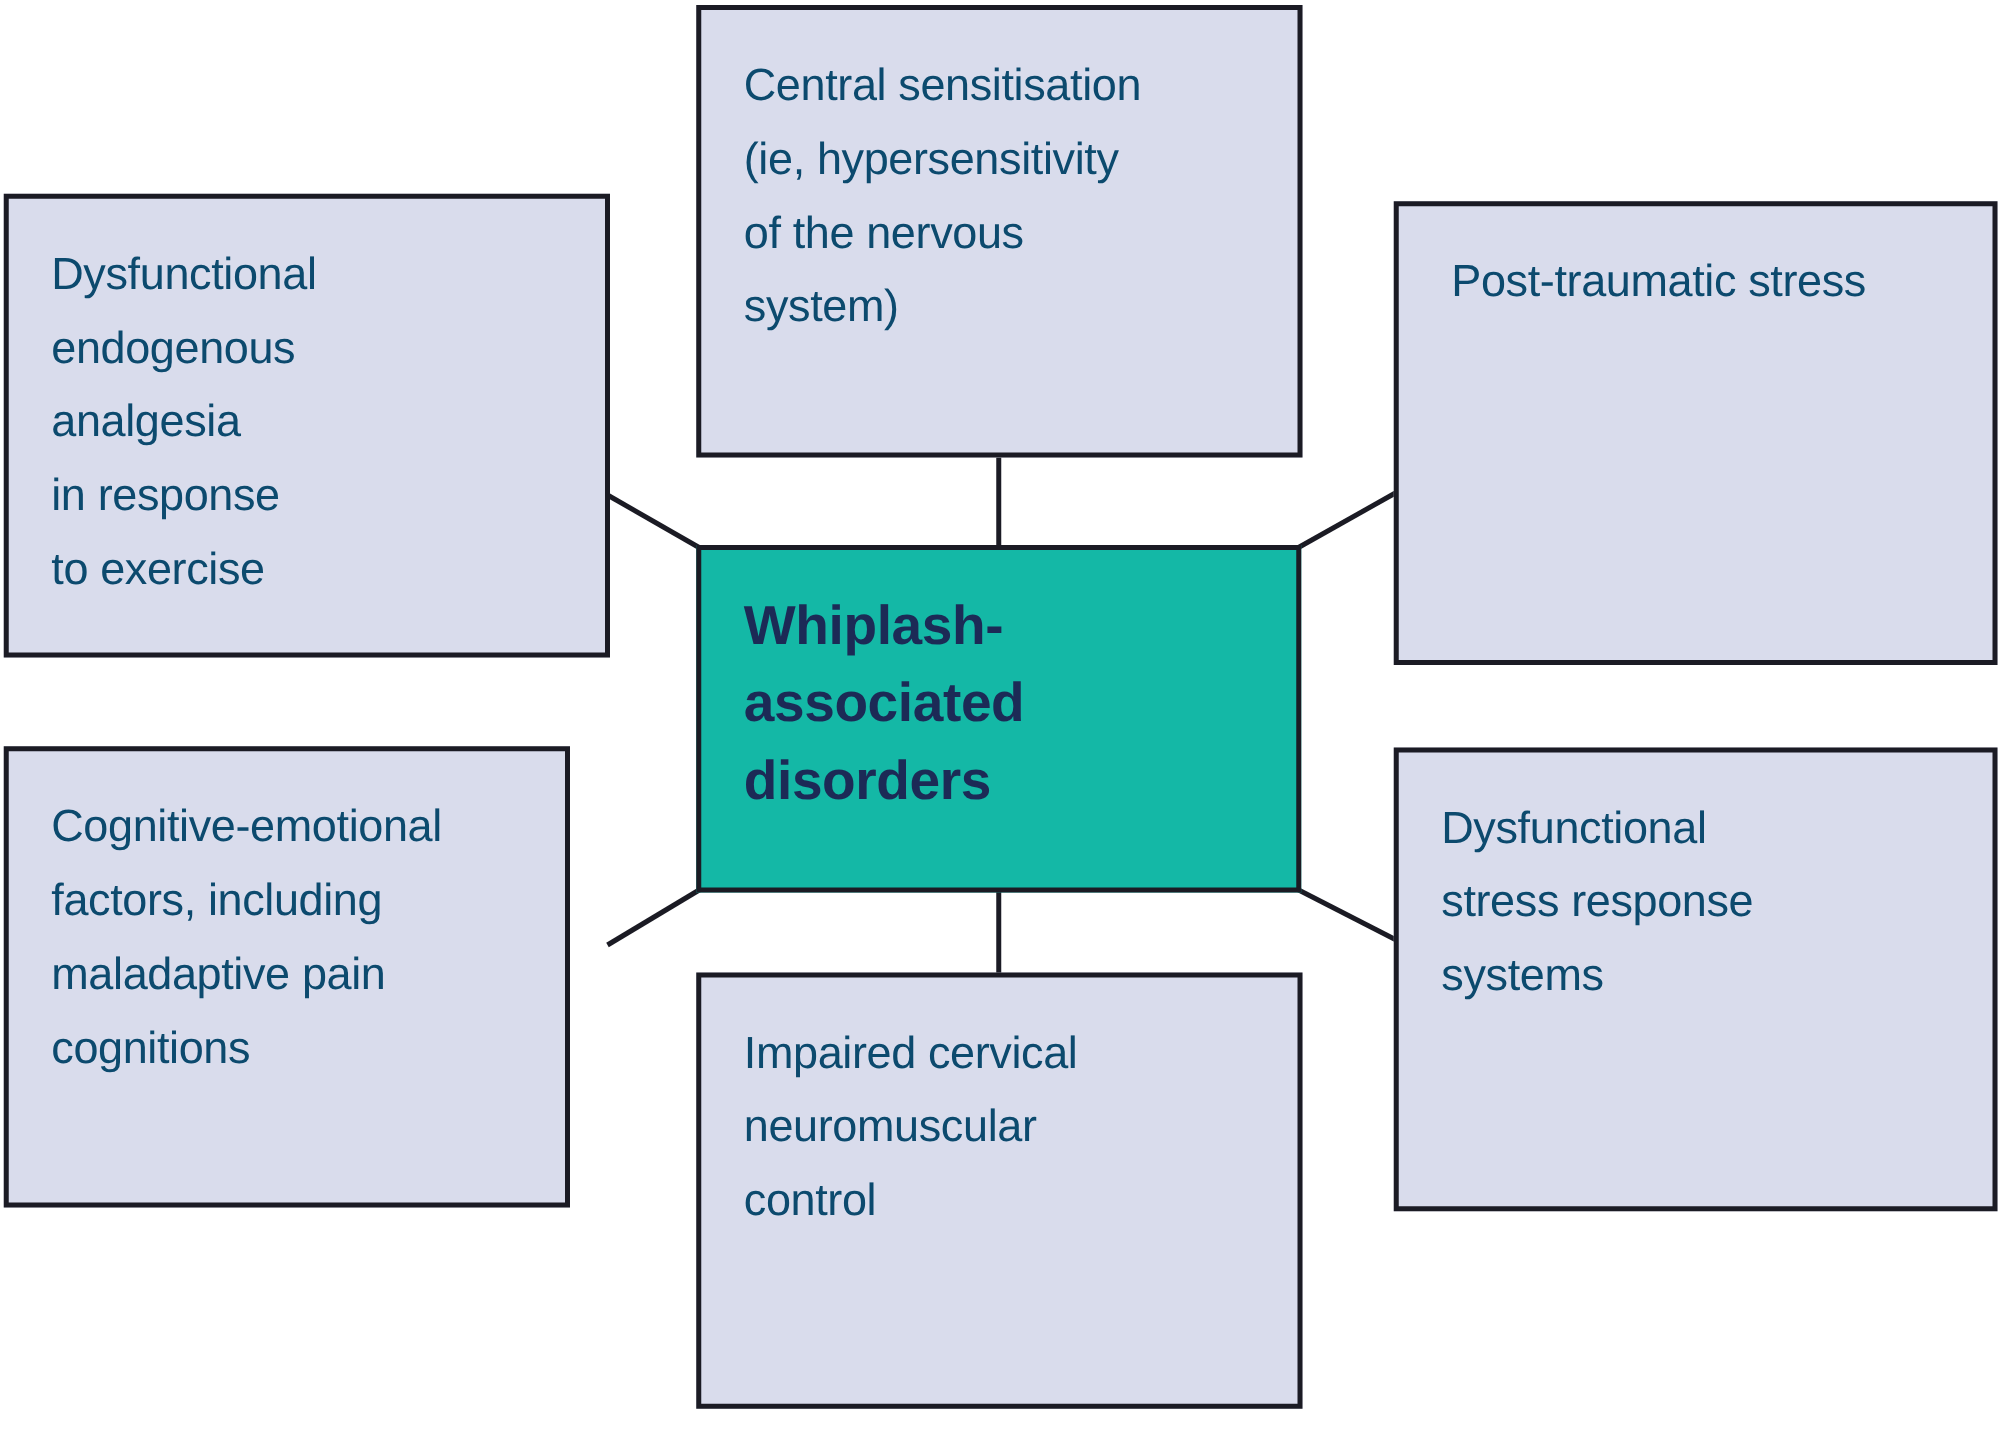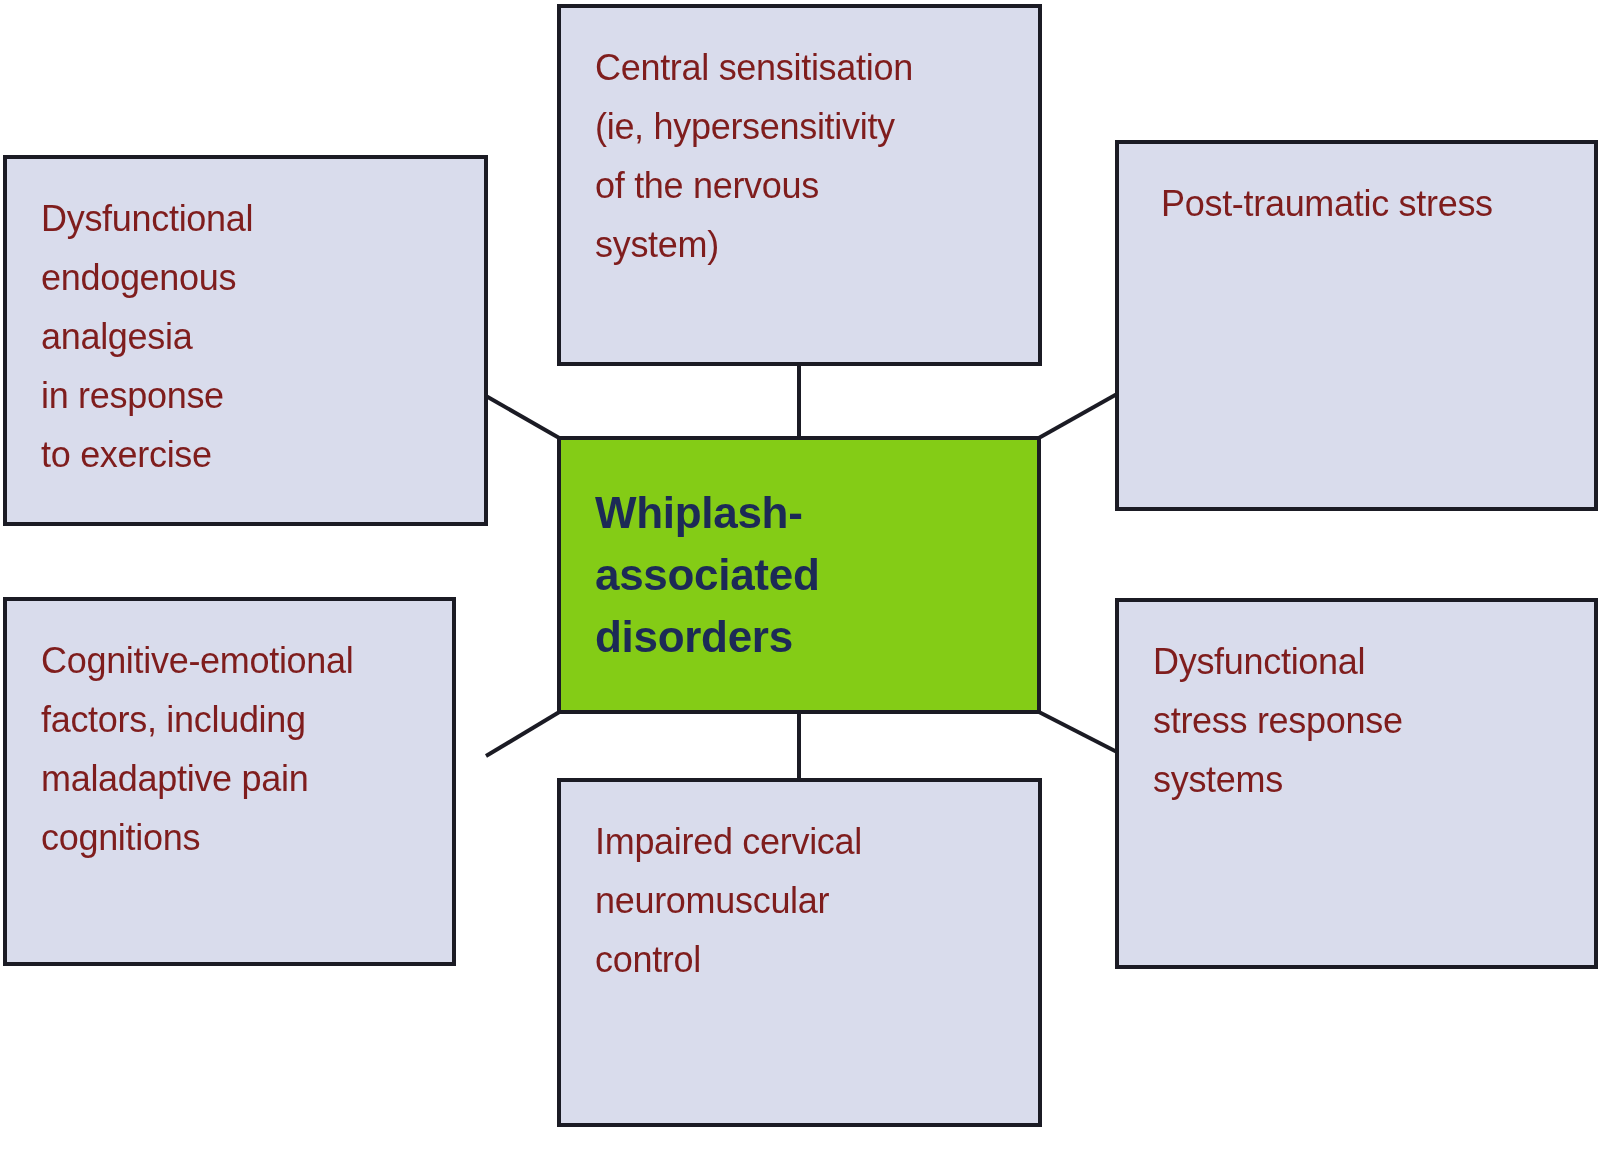--- a/index.html
+++ b/index.html
@@ -28,40 +28,40 @@
     border: 4px solid #1b1b24;
     z-index: 1;
     padding: 30px 30px 30px 34px;
   }
   .node-label {
     display: block;
     white-space: pre-line;
     font-size: 36px;
     line-height: 59px;
     letter-spacing: -0.3px;
-    color: #7f1d1d;
+    color: #0c4a6e;
   }
   .node--center {
-    background: #84cc16;
+    background: #14b8a6;
     display: flex;
-    align-items: center;
+    align-items: flex-start;
   }
   .node--center .node-label {
     font-weight: bold;
     font-size: 44px;
     line-height: 62px;
     color: #1c2a56;
   }
   
   .node--top-left      { left: 3px;    top: 155px; width: 485px; height: 371px; }
   .node--bottom-left   { left: 3px;    top: 597px; width: 453px; height: 369px; }
   .node--top-center    { left: 557px;  top: 4px;   width: 485px; height: 362px; }
   .node--center        { left: 557px;  top: 436px; width: 484px; height: 278px; }
   .node--bottom-center { left: 557px;  top: 778px; width: 485px; height: 349px; }
-  .node--top-right     { left: 1115px; top: 140px; width: 483px; height: 371px; padding-left: 42px; }
+  .node--top-right     { left: 1115px; top: 161px; width: 483px; height: 371px; padding-left: 42px; }
   .node--bottom-right  { left: 1115px; top: 598px; width: 483px; height: 371px; }
 </style>
 </head>
 <body>
 
 <div class="canvas">
 
   <svg class="connectors" width="1600" height="1151" viewBox="0 0 1600 1151" xmlns="http://www.w3.org/2000/svg">
     <line x1="799" y1="366" x2="799" y2="440" stroke="#1b1b24" stroke-width="4"></line>
     <line x1="799" y1="711" x2="799" y2="782" stroke="#1b1b24" stroke-width="4"></line>

